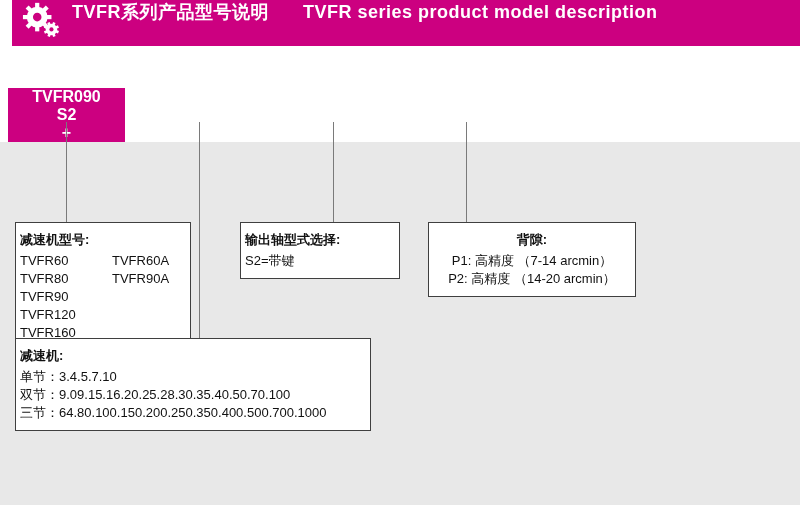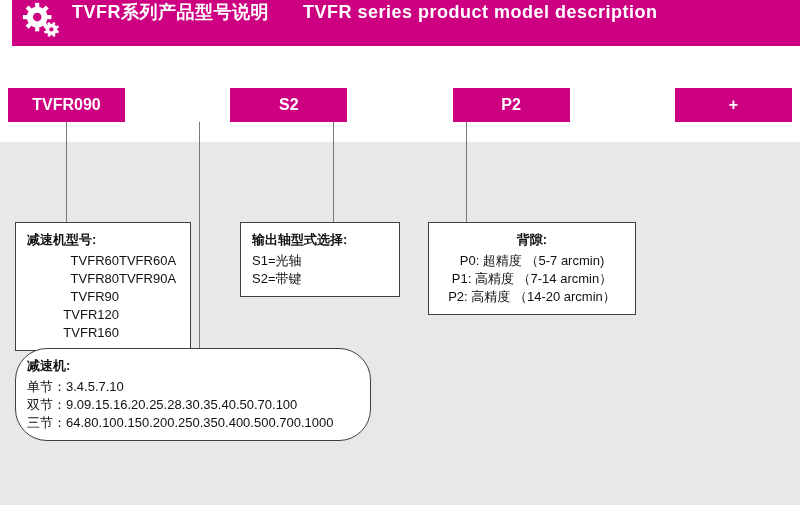--- a/index.html
+++ b/index.html
@@ -27,20 +27,21 @@
   }
   .gear-wrap { display: flex; align-items: center; margin-right: 12px; }
   .header-titles { display: flex; align-items: baseline; gap: 34px; }
   .title-cn, .title-en { font-size: 18px; font-weight: bold; letter-spacing: 0.5px; }
   .code-row {
     position: absolute;
     top: 88px; left: 8px;
     width: 784px; height: 34px;
     display: flex;
     justify-content: space-between;
+    flex-direction: column;
   }
   .code-box {
     width: 117px; height: 34px;
     background: var(--accent, #cc0080);
     color: #ffffff;
     font-size: 16px;
     font-weight: bold;
     display: flex;
     align-items: center;
     justify-content: center;
@@ -53,28 +54,28 @@
   }
   .vline {
     position: absolute;
     width: 1px;
     background: #7a7a7a;
   }
   .info-box {
     position: absolute;
     background: #ffffff;
     border: 1px solid #3f3f3f;
-    padding: 8px 11px;
+    padding: 8px 4px;
     font-size: 13px;
     line-height: 18px;
     color: #111111;
   }
   .info-title { font-weight: bold; margin-bottom: 3px; }
   .two-col { display: flex; }
-  .two-col span:first-child { width: 92px; text-align: right; }
+  .two-col span:first-child { width: 92px; }
 </style>
 </head>
 <body>
 
 <div class="page">
 
   <div class="header">
     <span class="gear-wrap">
       <svg width="38" height="38" viewBox="0 0 40 40" aria-hidden="true">
 
@@ -111,21 +112,20 @@
     </span>
     <span class="header-titles">
       <span class="title-cn">TVFR系列产品型号说明</span>
       <span class="title-en">TVFR series product model description</span>
     </span>
   </div>
 
   <div class="code-row">
     <div class="code-box">TVFR090</div>
     <div class="code-box">S2</div>
-    <div class="code-box">P2</div>
     <div class="code-box">+</div>
   </div>
 
   <div class="gray-area"></div>
 
   <div class="vline" style="left:66px;  top:122px; height:100px;"></div>
   <div class="vline" style="left:199px; top:122px; height:236px;"></div>
   <div class="vline" style="left:333px; top:122px; height:100px;"></div>
   <div class="vline" style="left:466px; top:122px; height:100px;"></div>
 
@@ -148,31 +148,29 @@
       <span></span>
     </div>
     <div class="two-col">
       <span>TVFR160</span>
       <span></span>
     </div>
   </div>
 
   <div class="info-box" style="left:240px; top:222px; width:160px;">
     <div class="info-title">输出轴型式选择:</div>
-    <div>S1=光轴</div>
     <div>S2=带键</div>
   </div>
 
   <div class="info-box" style="left:428px; top:222px; width:208px;text-align:center;">
     <div class="info-title">背隙:</div>
-    <div>P0: 超精度 （5-7 arcmin)</div>
     <div>P1: 高精度 （7-14 arcmin）</div>
     <div>P2: 高精度 （14-20 arcmin）</div>
   </div>
 
-  <div class="info-box" style="left:15px; top:348px; width:356px;border-radius:32px;">
+  <div class="info-box" style="left:15px; top:338px; width:356px;">
     <div class="info-title">减速机:</div>
     <div>单节：3.4.5.7.10</div>
     <div>双节：9.09.15.16.20.25.28.30.35.40.50.70.100</div>
     <div>三节：64.80.100.150.200.250.350.400.500.700.1000</div>
   </div>
 
 </div>
 
 </body></html>

